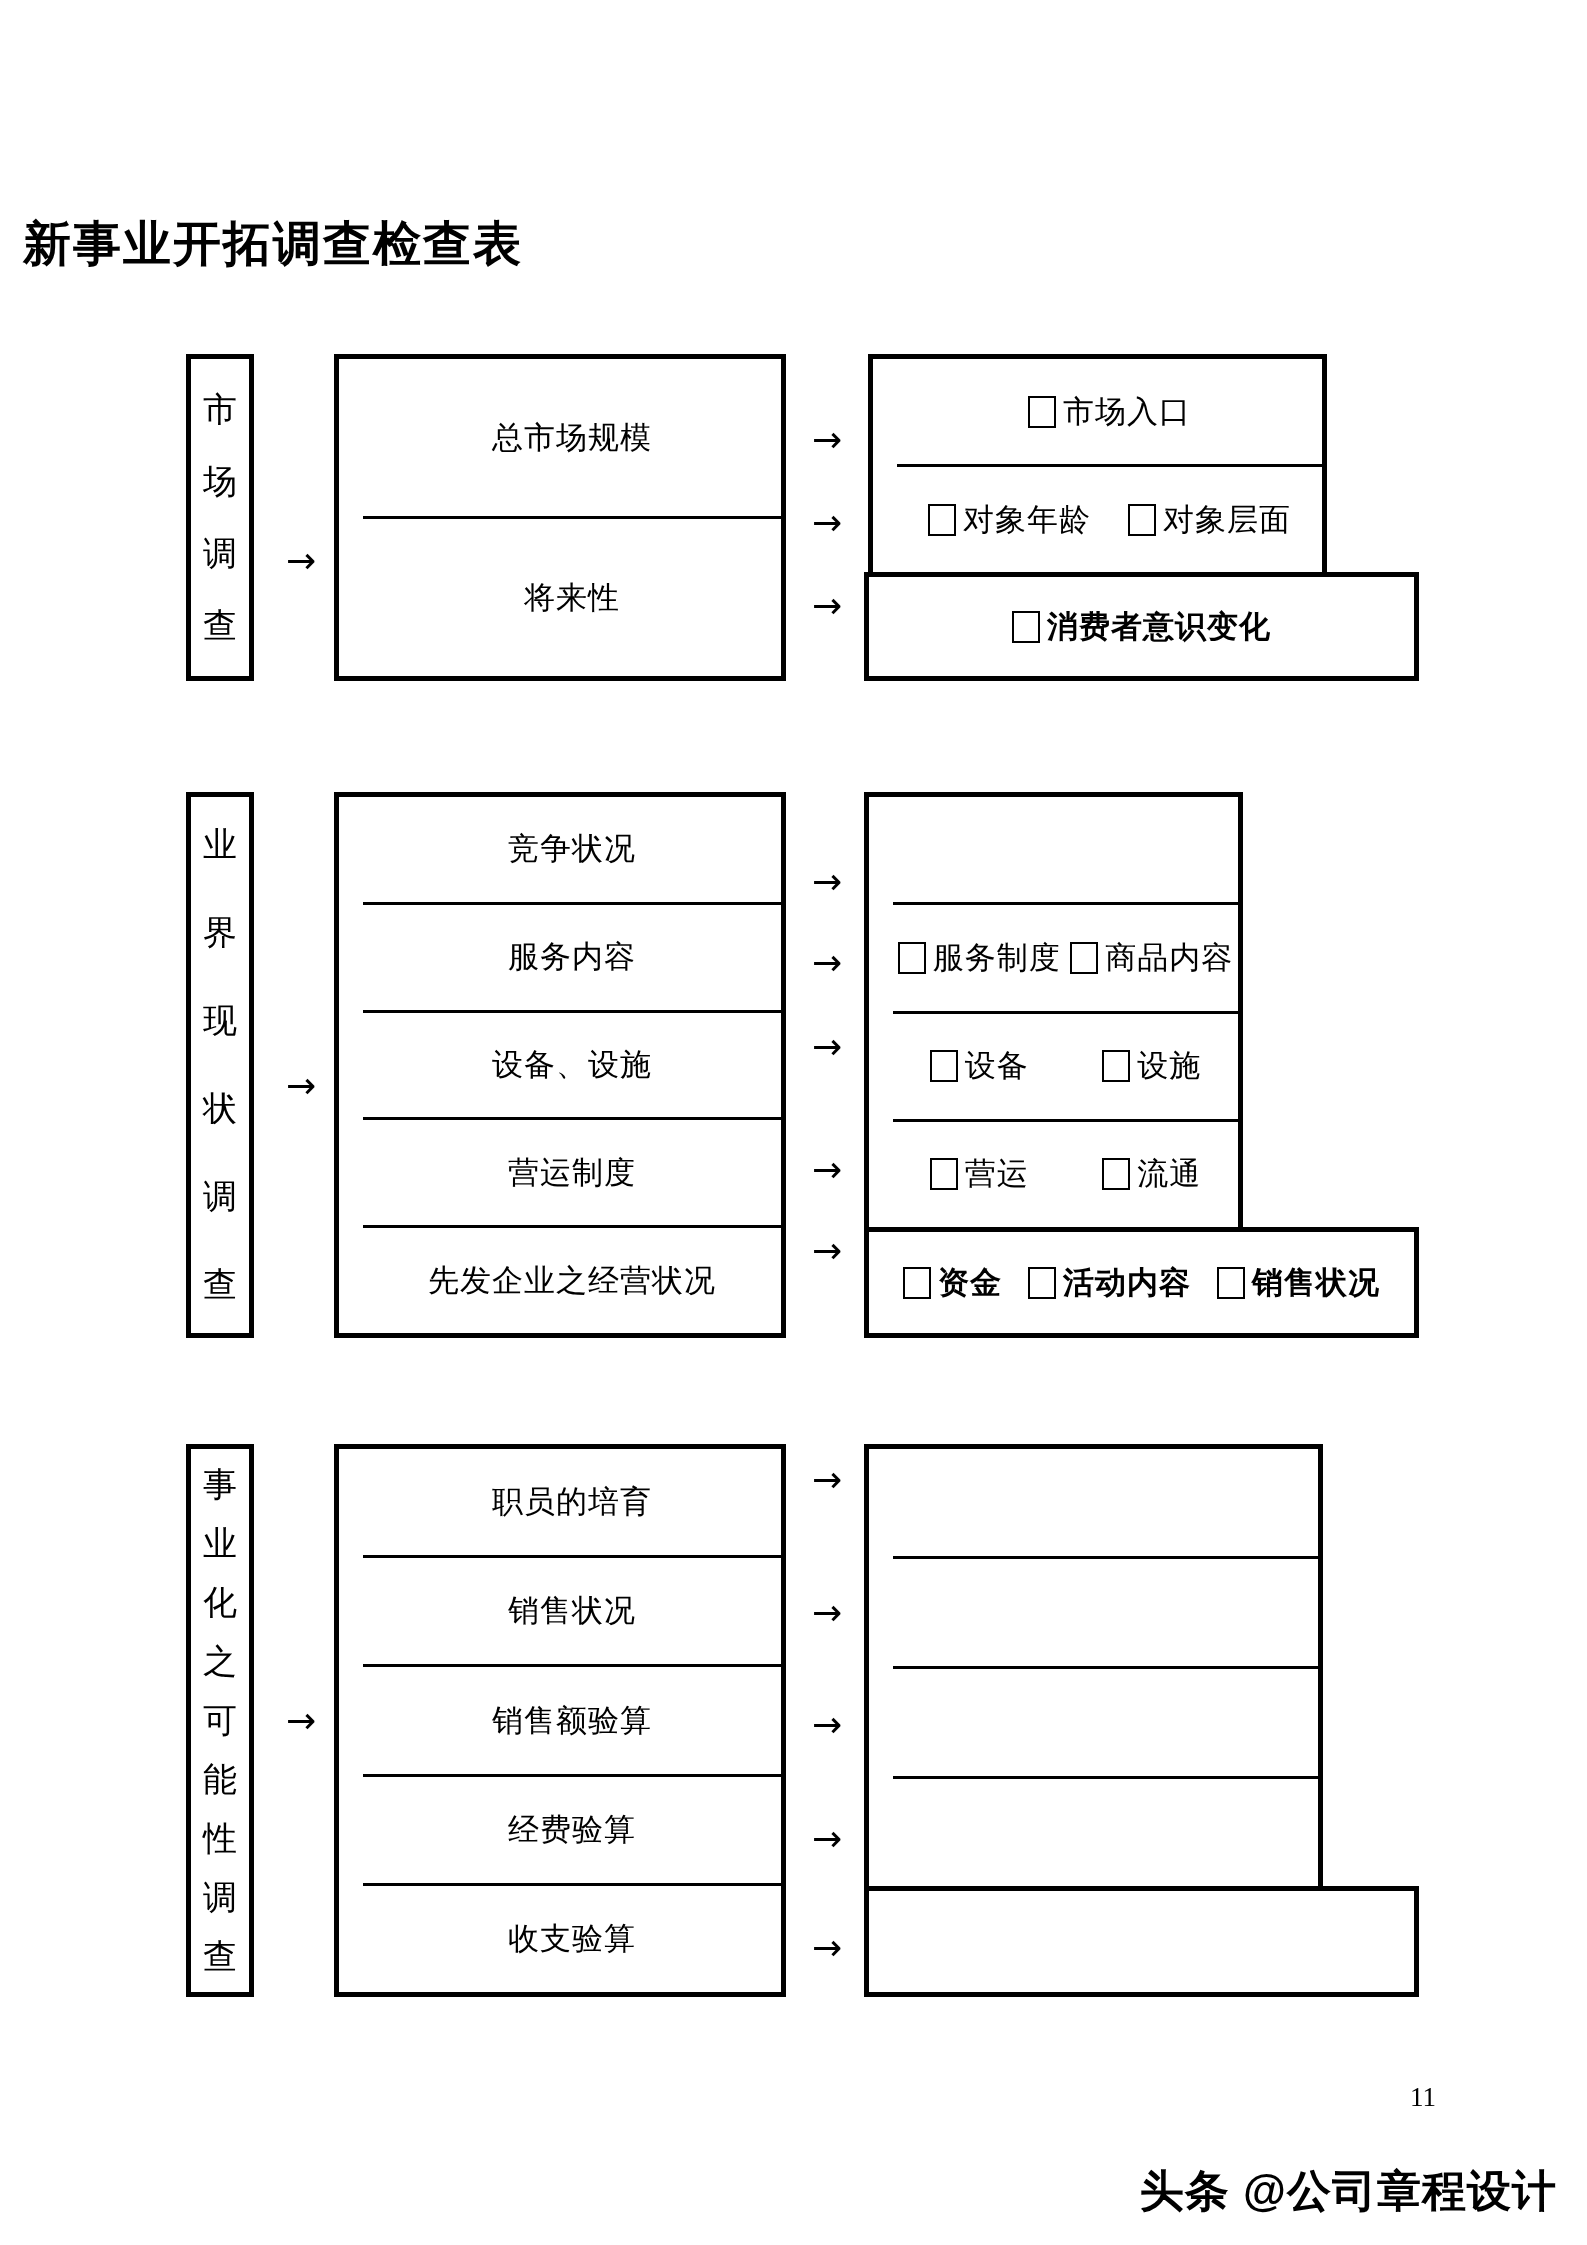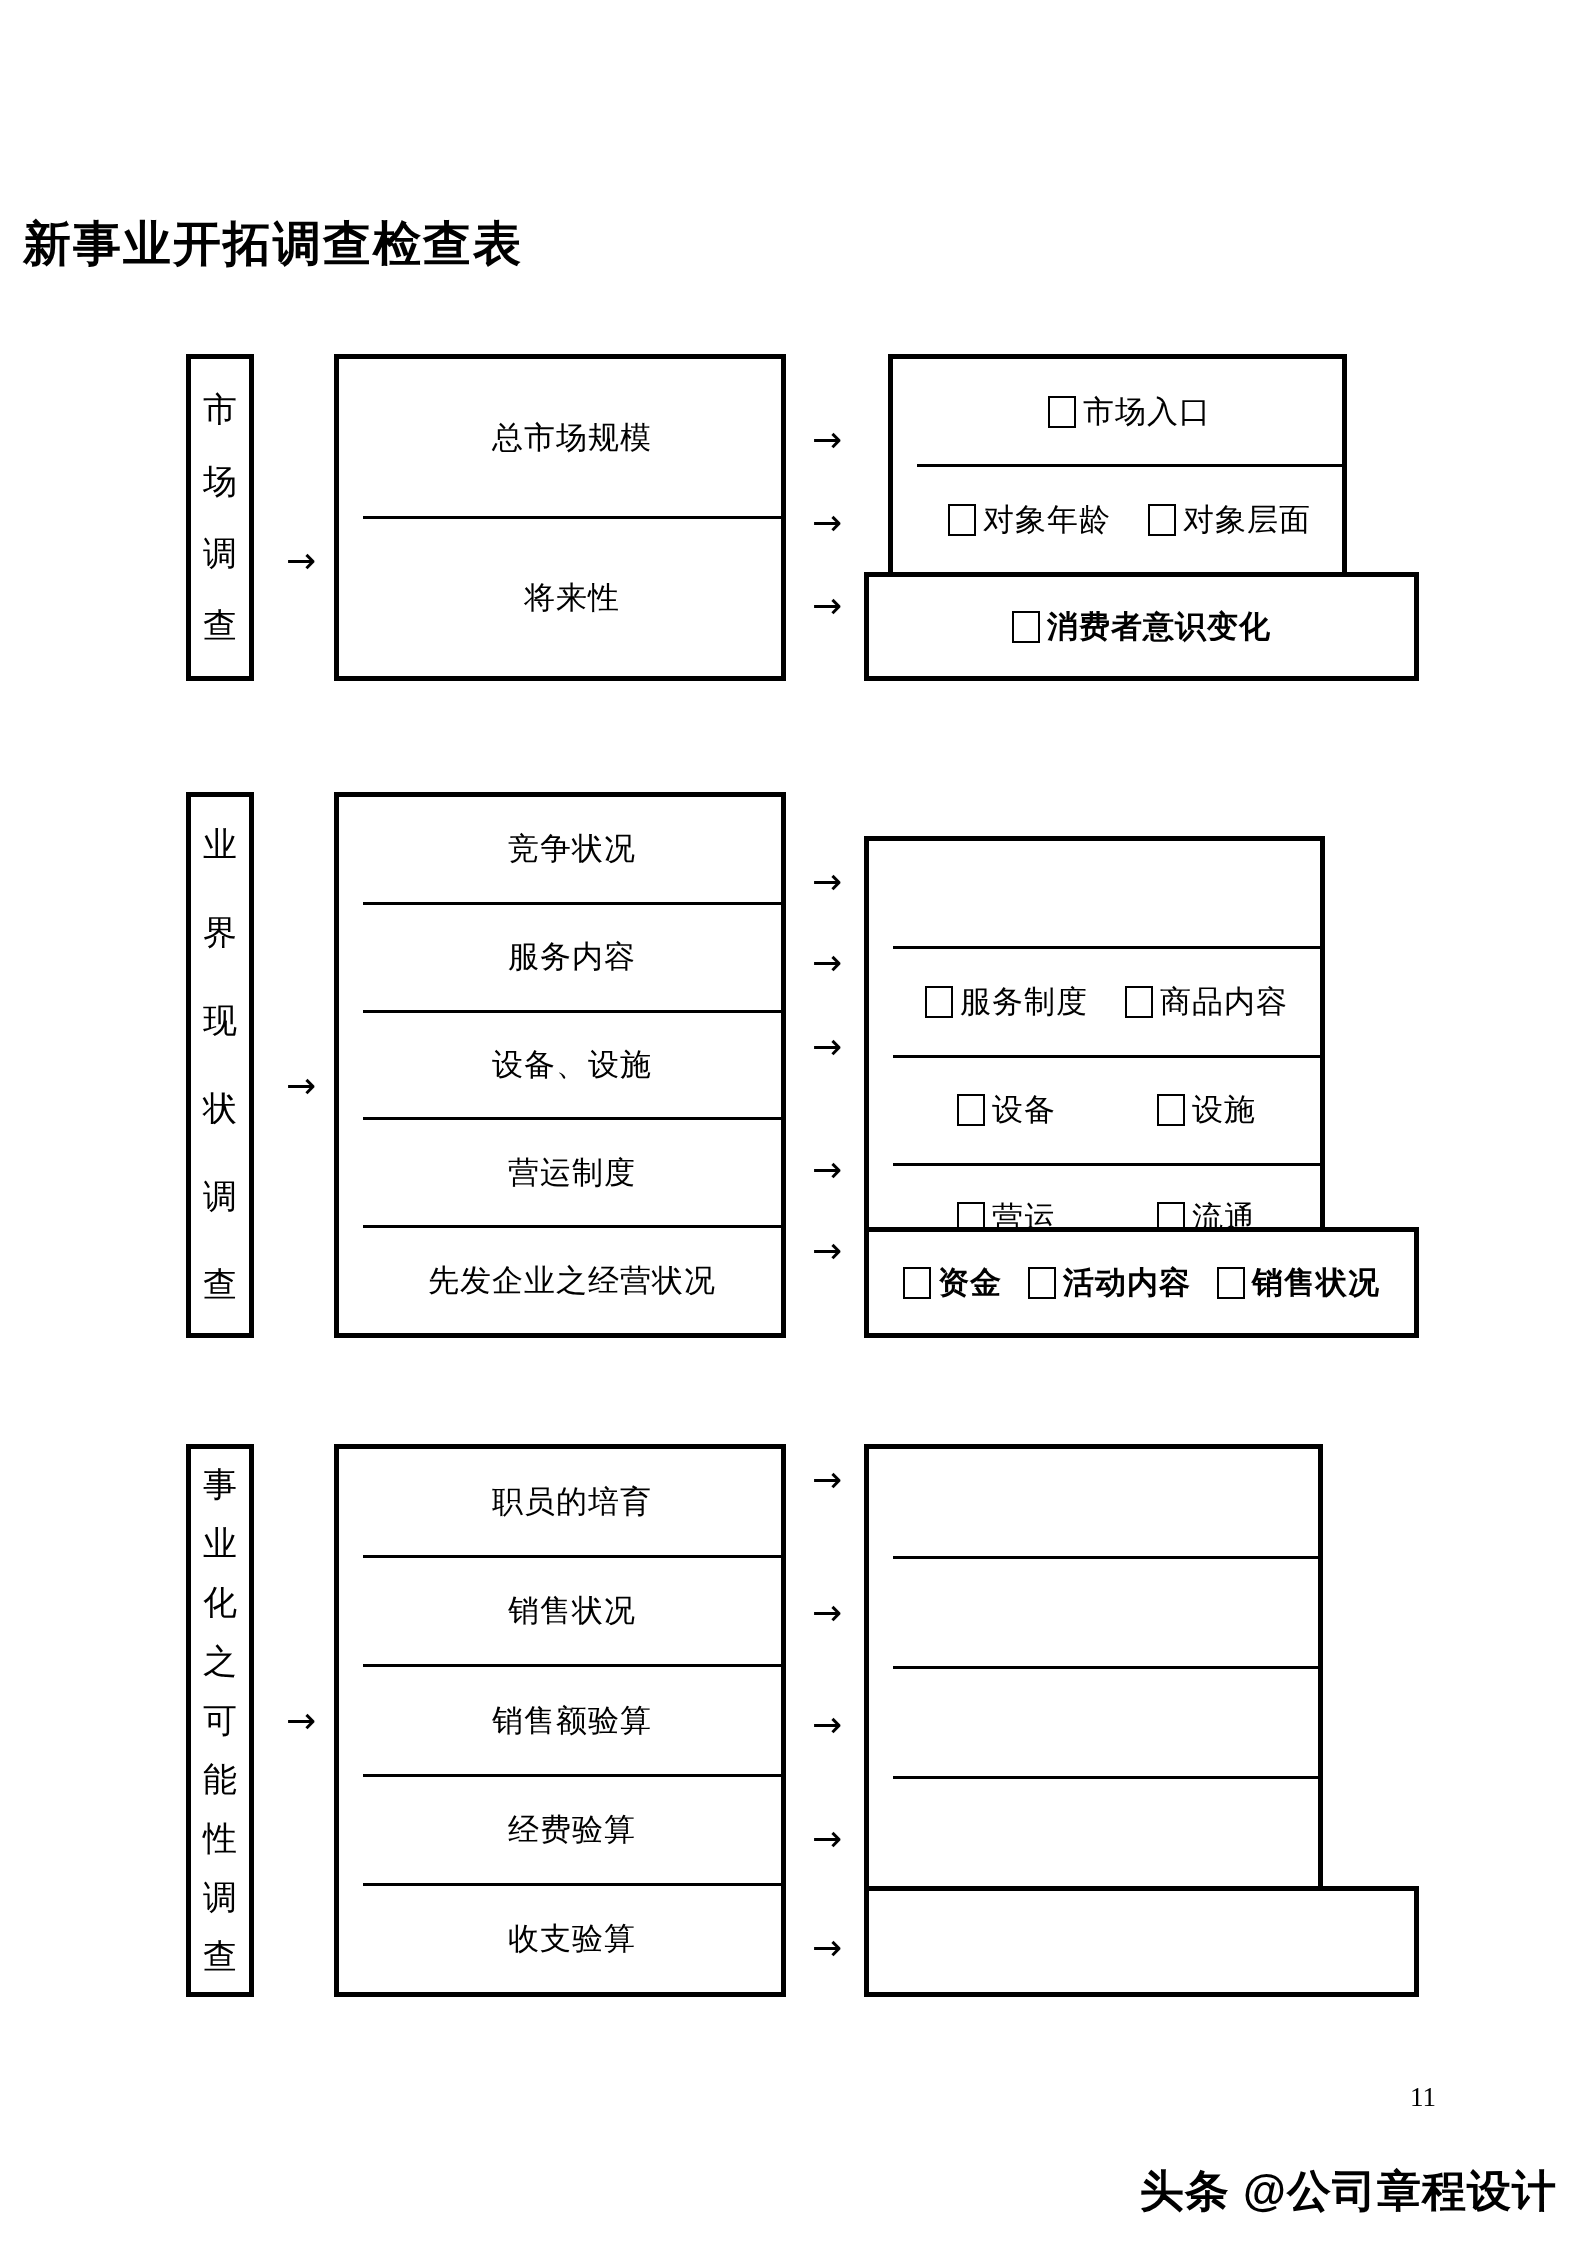--- a/index.html
+++ b/index.html
@@ -52,21 +52,21 @@
         </div>
       <div class="row">
           <span>将来性</span>
         </div>
     </div>
 
     <span class="arrow" style="left:805px;top:418px">→</span>
     <span class="arrow" style="left:805px;top:501px">→</span>
     <span class="arrow" style="left:805px;top:584px">→</span>
 
-    <div class="box rows rows-open" style="left:888px;top:354px;width:459px;height:218px;">
+    <div class="box rows rows-open" style="left:868px;top:354px;width:459px;height:218px;">
       <div class="row">
         <span class="ci">
             <i class="cb"></i>
             <span>市场入口</span>
           </span>
       </div>
       <div class="row pair">
         <span class="ci">
             <i class="cb"></i>
             <span>对象年龄</span>
@@ -116,21 +116,21 @@
           <span>先发企业之经营状况</span>
         </div>
     </div>
 
     <span class="arrow" style="left:805px;top:860px">→</span>
     <span class="arrow" style="left:805px;top:941px">→</span>
     <span class="arrow" style="left:805px;top:1025px">→</span>
     <span class="arrow" style="left:805px;top:1148px">→</span>
     <span class="arrow" style="left:805px;top:1229px">→</span>
 
-    <div class="box rows rows-open" style="left:864px;top:792px;width:461px;height:435px;margin-top:44px;">
+    <div class="box rows rows-open" style="left:864px;top:792px;width:379px;height:435px;">
       <div class="row"></div>
       <div class="row pair">
         <span class="ci">
             <i class="cb"></i>
             <span>服务制度</span>
           </span>
         <span class="ci">
             <i class="cb"></i>
             <span>商品内容</span>
           </span>

